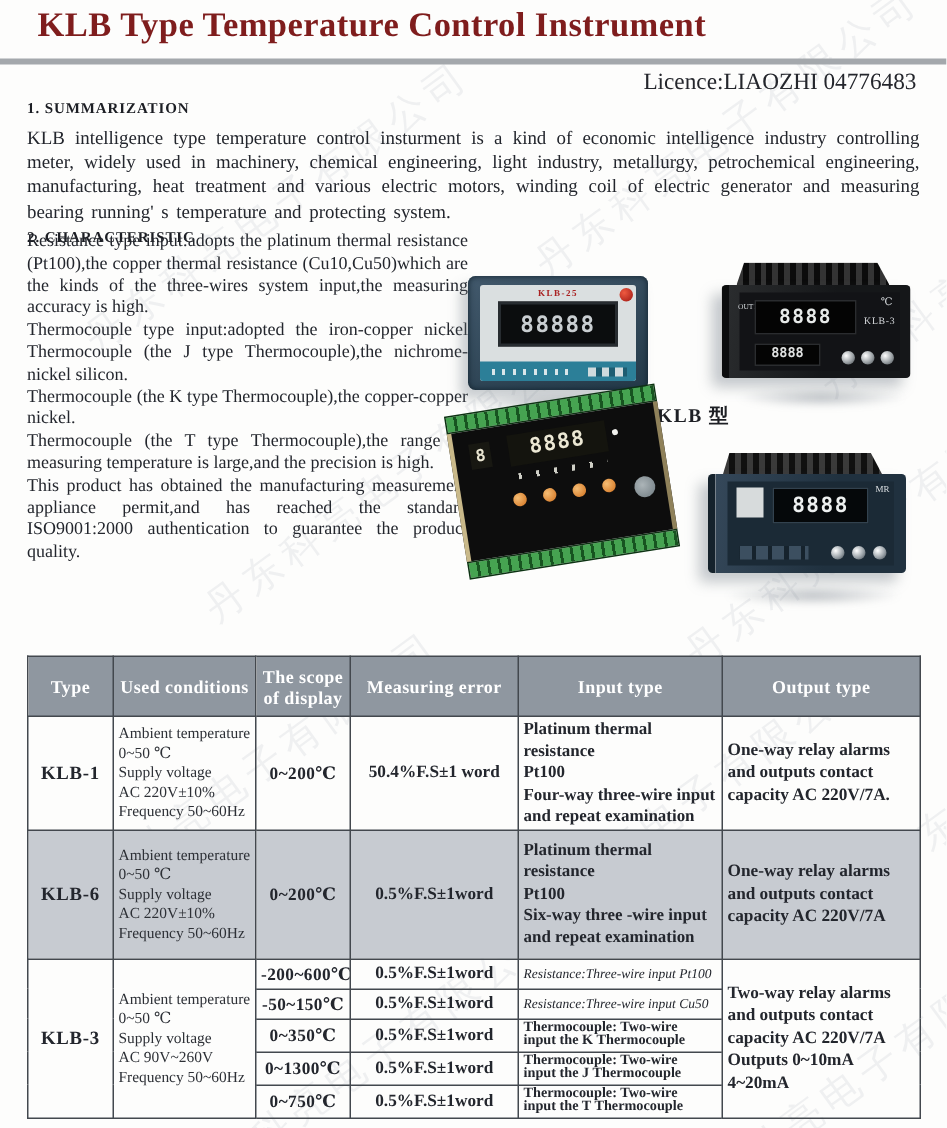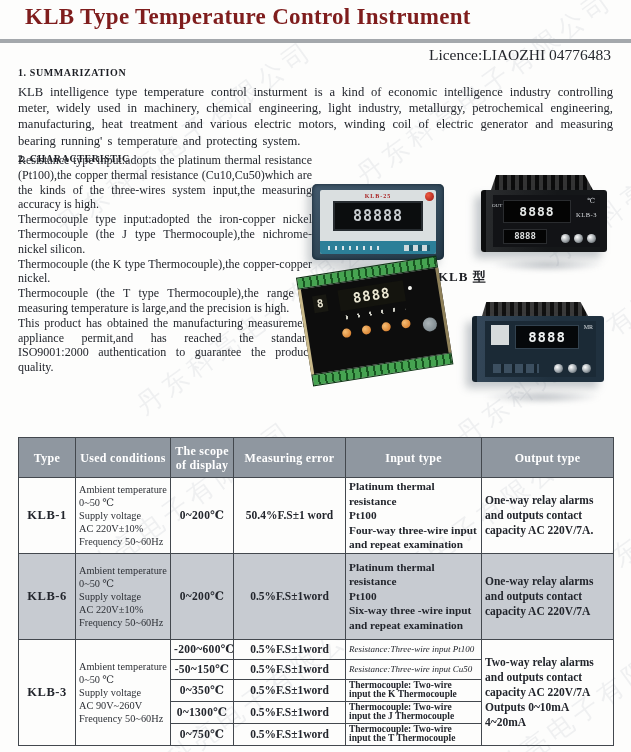--- a/index.html
+++ b/index.html
@@ -27,21 +27,21 @@
   .charcol{left:18px;top:153px;width:294px;font-size:12px;line-height:14.8px;text-align:justify;}
   .charcol p{margin:0;}
 
   
   .images{left:300px;top:162px;width:331px;height:262px;}
   .caption{position:absolute;left:138px;top:106px;font-size:13px;font-weight:bold;color:#1d1f24;letter-spacing:1px;}
   .refl{position:absolute;height:14px;border-radius:50%;background:radial-gradient(ellipse at center,rgba(90,100,112,.38),rgba(120,130,140,0) 70%);filter:blur(2px);}
 
   .dev{position:absolute;}
   
-  .d1{left:12px;top:22px;width:132px;height:76px;}
+  .d1{left:12px;top:22px;width:120px;height:76px;}
   .d1-body{width:100%;height:100%;background:linear-gradient(160deg,#42596c,#243a49);border-radius:5px;padding:6px 8px;box-sizing:border-box;box-shadow:-5px 6px 8px rgba(110,120,130,.35), inset 0 0 4px #10202c;}
   .d1-face{position:relative;background:#dadfe0;height:100%;border-radius:2px;padding:2px 4px;box-sizing:border-box;}
   .d1-label{display:block;text-align:center;color:#a92222;font-size:6px;font-weight:bold;letter-spacing:1px;line-height:8px;}
   .d1-logo{position:absolute;right:2px;top:2px;width:9px;height:9px;border-radius:50%;background:radial-gradient(circle at 35% 35%,#ef5a40,#9c1612);}
   .d1-disp{margin:1px auto 0;width:80%;height:26px;background:#0b0d0e;border:2px solid #272c30;color:#c9ced1;font-family:"DejaVu Sans Mono",monospace;font-weight:bold;font-size:15px;letter-spacing:1px;text-align:center;line-height:26px;}
   .d1-strip{position:absolute;left:0;right:0;bottom:0;height:13px;background:#2c7f98;border-radius:0 0 2px 2px;}
   .d1-ticks{position:absolute;left:8px;bottom:4px;width:55px;height:4px;background:repeating-linear-gradient(90deg,#d8e6ea 0 2px,rgba(0,0,0,0) 2px 7px);}
   .d1-keys{position:absolute;right:6px;bottom:3px;width:26px;height:6px;background:repeating-linear-gradient(90deg,#cfdadd 0 5px,#1d5d72 5px 9px);}
 
   

